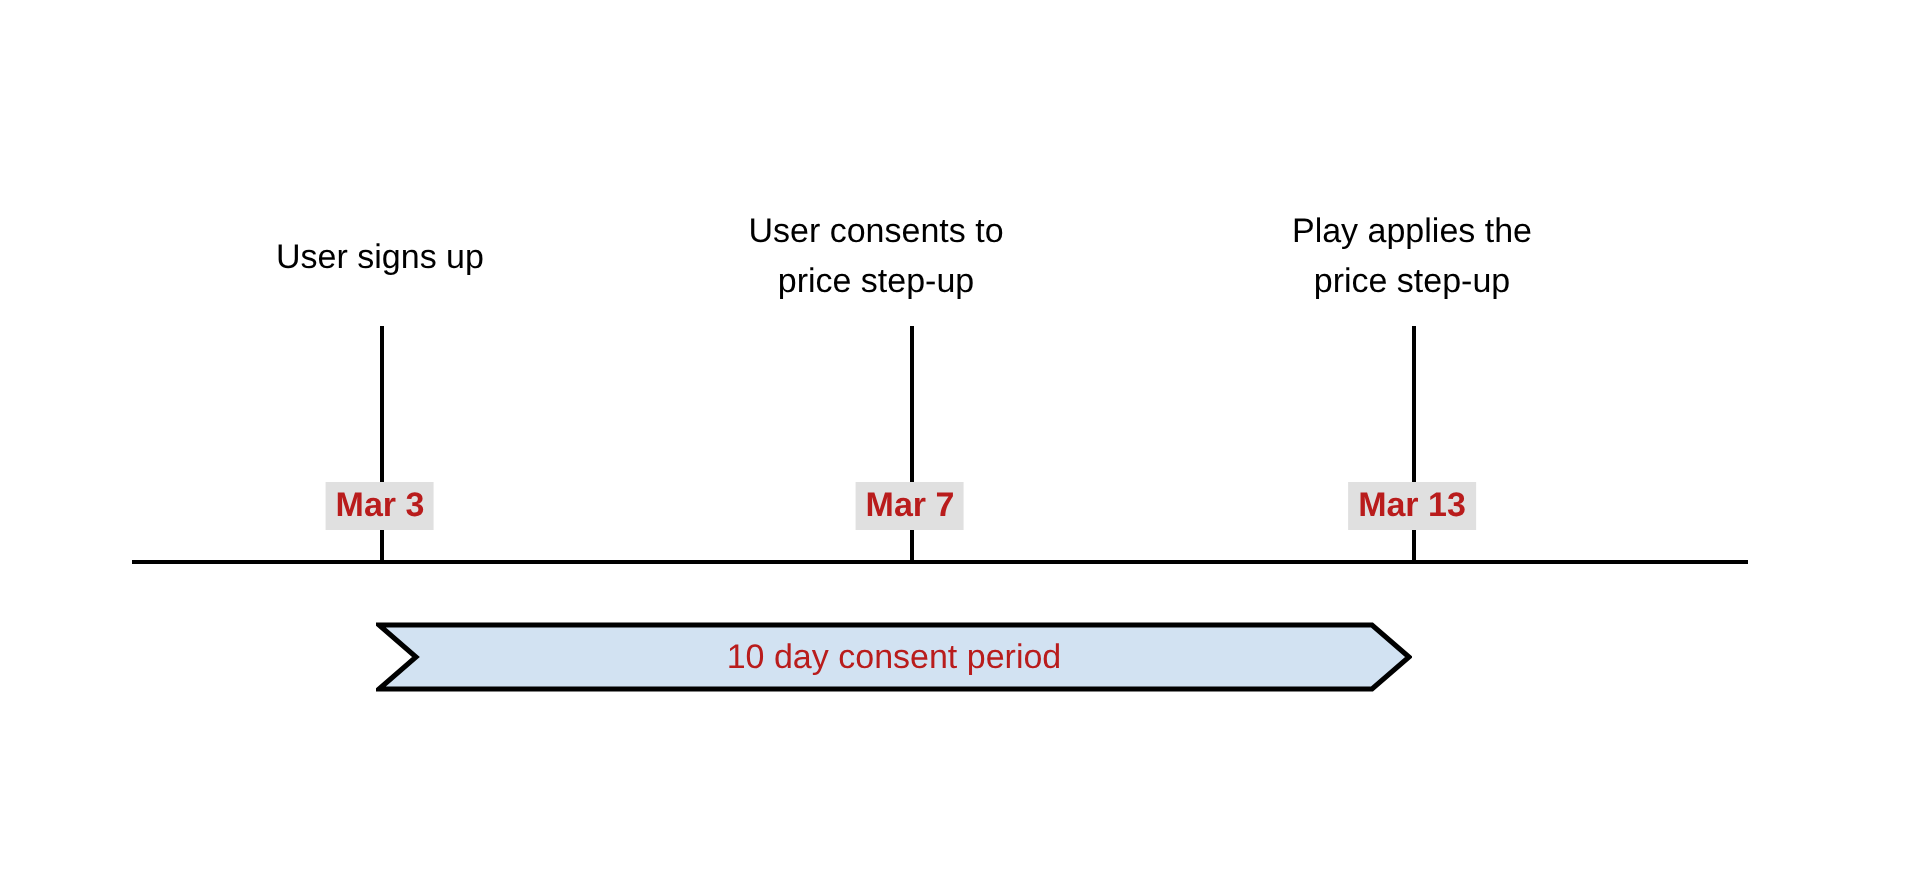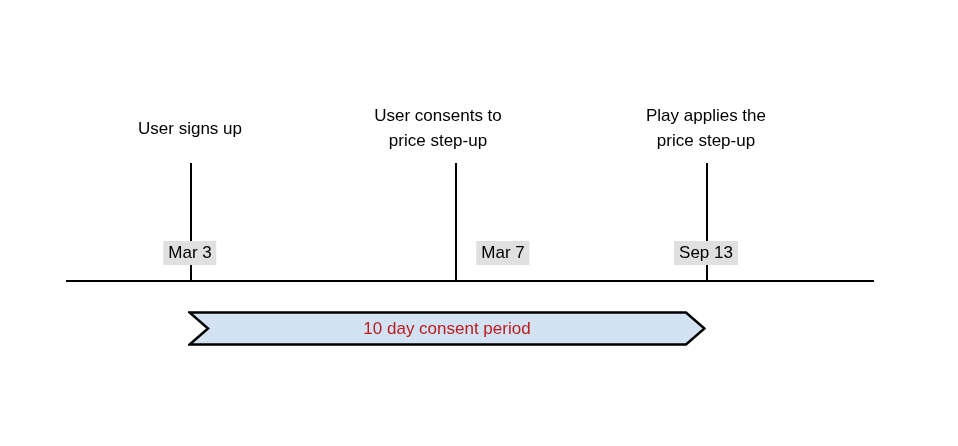--- a/index.html
+++ b/index.html
@@ -51,22 +51,23 @@
   .event-caption.two-line { top: 103px; }
   
   .date-chip {
     position: absolute;
     top: 241px;
     transform: translateX(-50%);
     background: #e0e0e0;
     font-size: 17px;
     line-height: 22px;
     padding: 1px 5px;
-    color: #000000;
+    color: #b91c1c;
     white-space: nowrap;
+    font-weight: bold;
   }
   
   .period-banner {
     position: absolute;
     left: 188px;
     top: 311px;
     width: 518px;
     height: 35px;
   }
   .period-banner svg {
@@ -95,26 +96,26 @@
 
   <div class="axis-line"></div>
 
   <div class="event-caption one-line" style="left:190px;text-align:center;">User signs up</div>
   <div class="event-tick" style="left:190px;"></div>
   <div class="date-chip" style="left:190px;">Mar 3</div>
 
   <div class="event-caption two-line" style="left:438px;">User consents to
 price step-up</div>
   <div class="event-tick" style="left:455px;"></div>
-  <div class="date-chip" style="left:455px;margin-left:48px;">Mar 7</div>
+  <div class="date-chip" style="left:455px;">Mar 7</div>
 
   <div class="event-caption two-line" style="left:706px;">Play applies the
 price step-up</div>
   <div class="event-tick" style="left:706px;"></div>
-  <div class="date-chip" style="left:706px;">Sep 13</div>
+  <div class="date-chip" style="left:706px;">Mar 13</div>
 
   <div class="period-banner">
     <svg viewBox="0 0 518 35" preserveAspectRatio="none">
       <polygon points="1.5,1.5 498,1.5 516.5,17.5 498,33.5 1.5,33.5 20,17.5" fill="#d2e2f2" stroke="#000000" stroke-width="2.5" stroke-linejoin="miter"></polygon>
     </svg>
     <div class="banner-label">10 day consent period</div>
   </div>
 
 </div>
 

